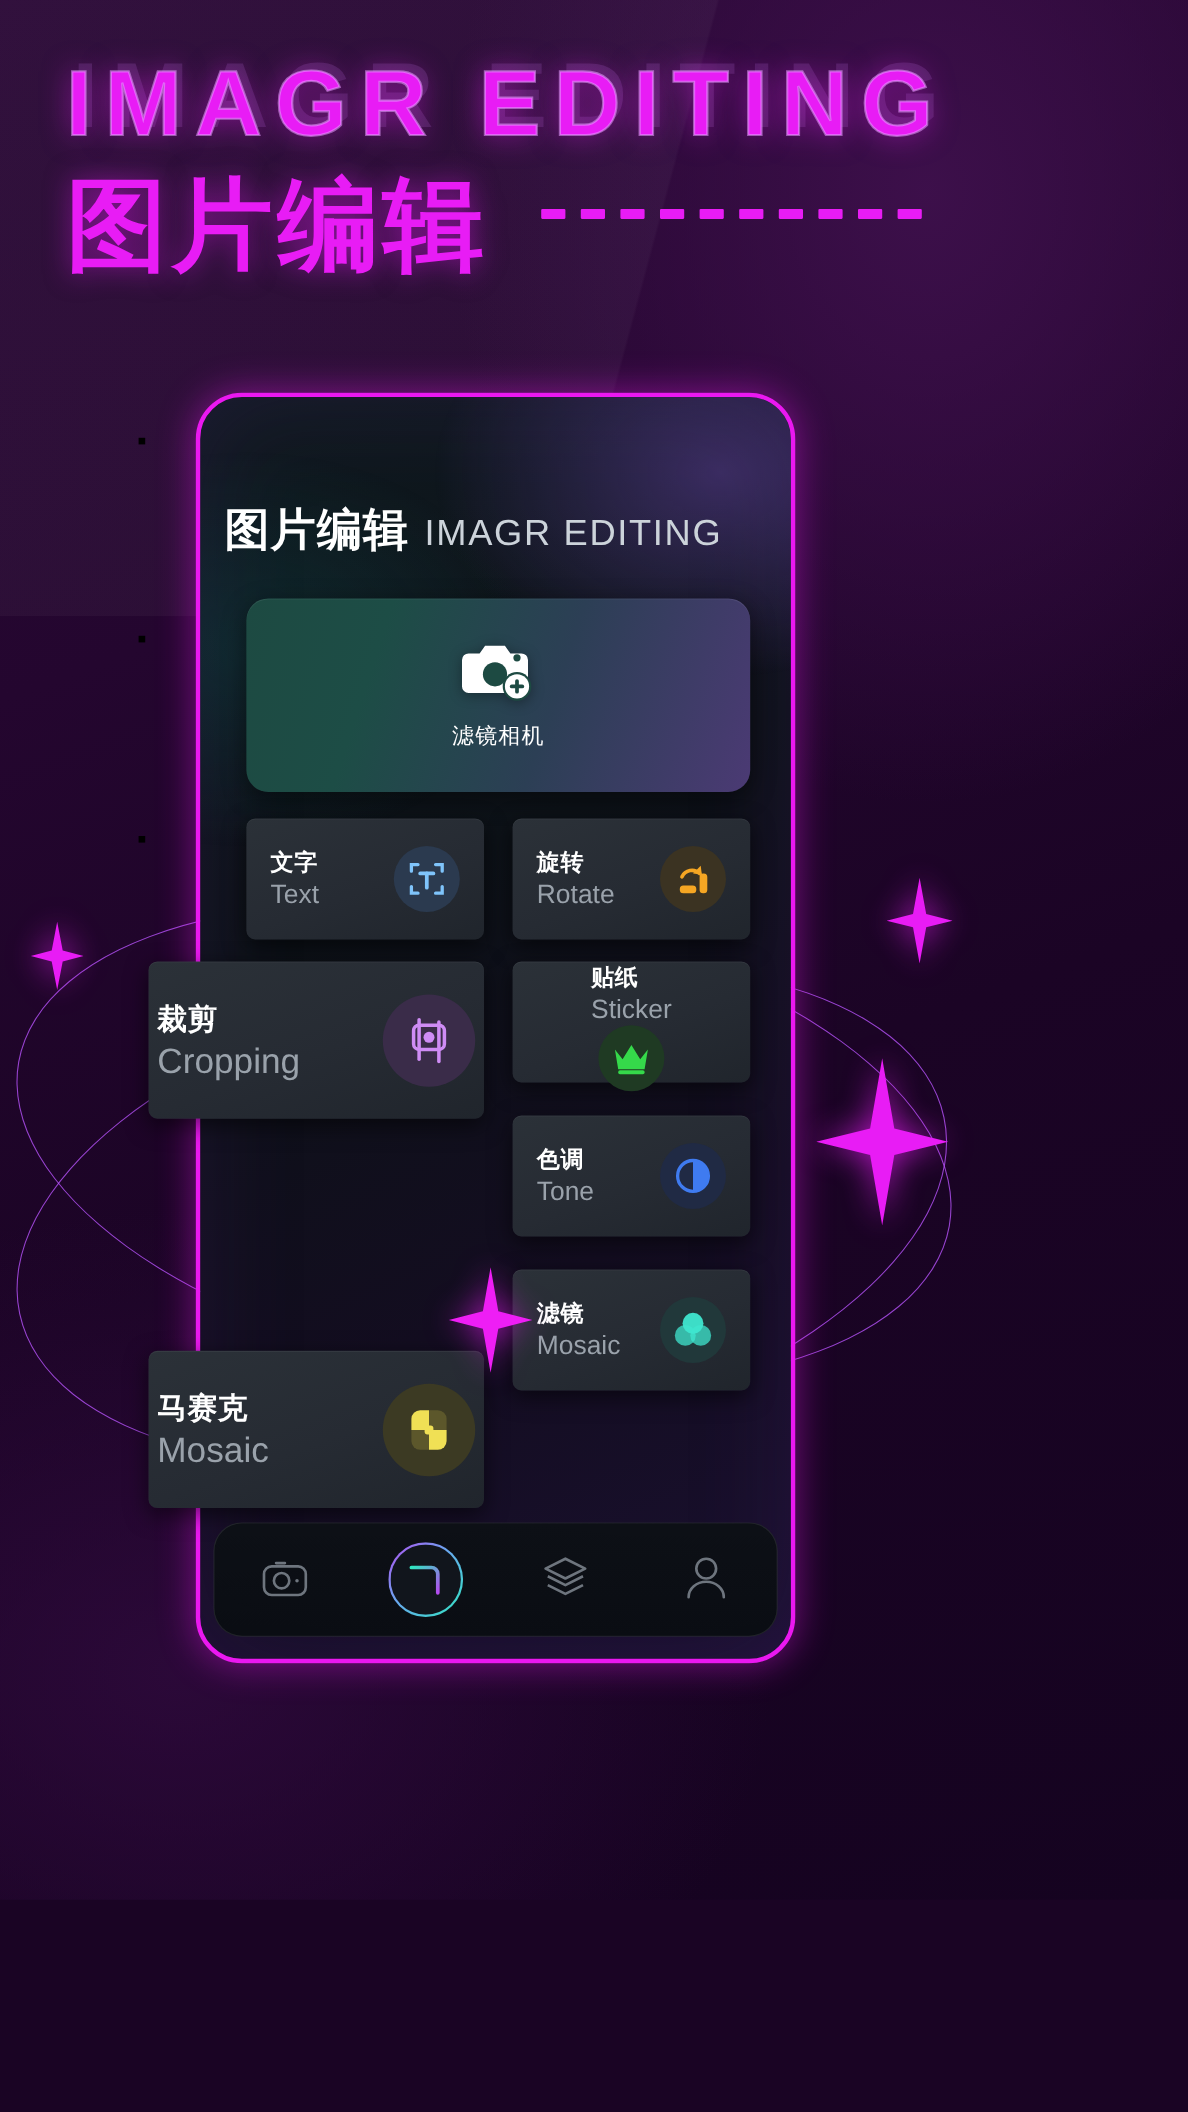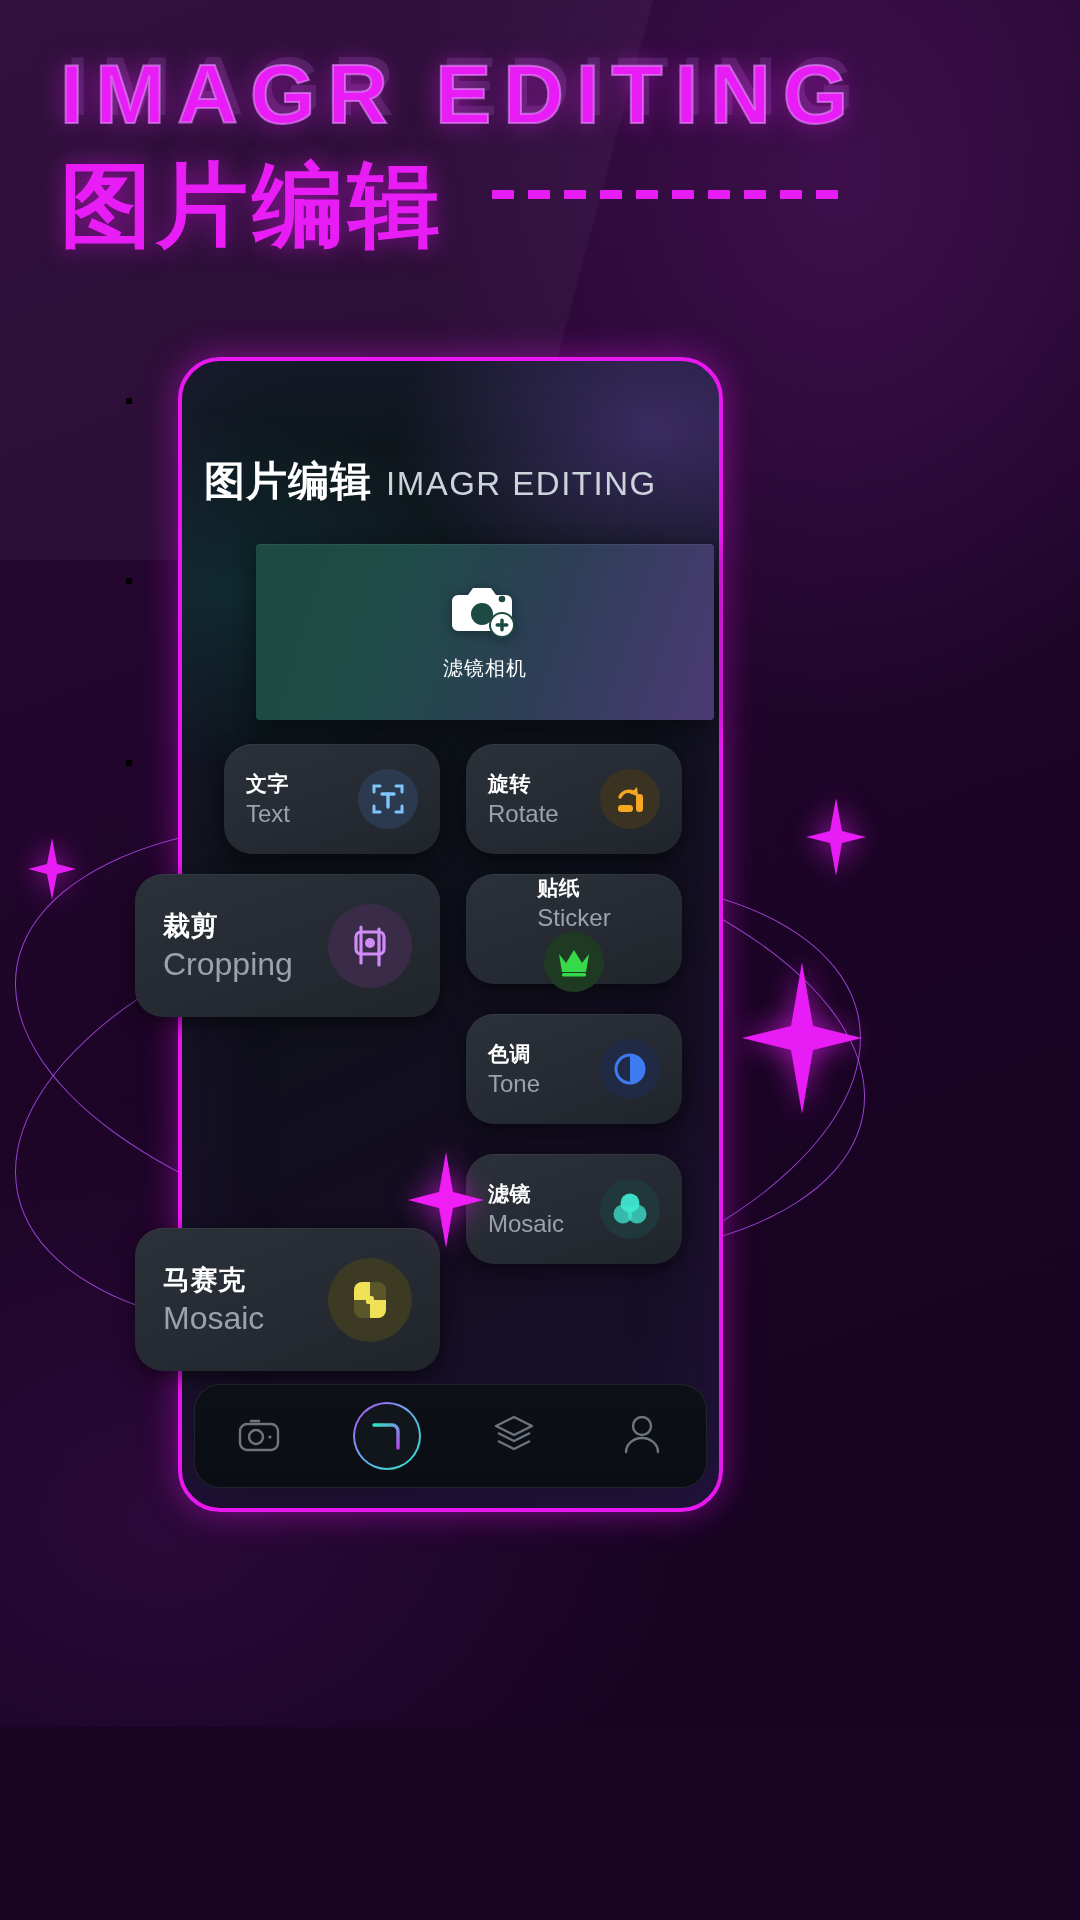--- a/index.html
+++ b/index.html
@@ -90,52 +90,52 @@
   .screen-title{
     position:absolute; left:22px; top:93px; z-index:4;
     display:flex; align-items:baseline; gap:14px; white-space:nowrap;
   }
   .screen-title .cn{ font-size:41px; font-weight:700; color:#ffffff; letter-spacing:1px; }
   .screen-title .en{ font-size:33px; font-weight:400; color:#ccd3da; letter-spacing:1.5px; }
 
   
   .feature-card{
     position:absolute; left:42px; top:183px; width:458px; height:176px; z-index:4;
-    border-radius:4px;
+    border-radius:20px;
     background:linear-gradient(108deg,#1d4a42 0%, #1d4d46 26%, #2c3f55 60%, #4b3a74 100%);
     box-shadow:0 6px 22px rgba(0,0,0,.45), inset 0 1px 0 rgba(255,255,255,.07);
-    display:flex; flex-direction:column; align-items:center; justify-content:center; gap:10px;margin-left:32px;
+    display:flex; flex-direction:column; align-items:center; justify-content:center; gap:10px;
   }
   .feature-card .cam-icon{ filter:drop-shadow(0 2px 6px rgba(0,0,0,.35)); }
   .feature-card .cap{ font-size:20px; color:#ffffff; letter-spacing:1px; }
 
   
   .tile{
-    position:absolute; border-radius:28px; z-index:5;
+    position:absolute; border-radius:8px; z-index:5;
     background:linear-gradient(160deg,#2b3138 0%, #262b33 55%, #20252c 100%);
     box-shadow:0 6px 20px rgba(0,0,0,.55), inset 0 1px 0 rgba(255,255,255,.05);
     display:flex; align-items:center; justify-content:space-between;
     padding:0 22px;
   }
   .tile .labels{ display:flex; flex-direction:column; gap:2px; }
   .tile .lcn{ color:#ffffff; font-weight:700; letter-spacing:.5px; }
   .tile .len{ color:#9aa2ab; font-weight:400; }
   .tile .iconbub{
     border-radius:50%; display:flex; align-items:center; justify-content:center;
     flex:0 0 auto;
   }
 
   
   .tile.sm{ width:216px; height:110px; }
   .tile.sm .lcn{ font-size:21px; }
   .tile.sm .len{ font-size:24px; }
   .tile.sm .iconbub{ width:60px; height:60px; }
 
   
-  .tile.wide{ width:305px; height:143px; padding:0 28px; }
+  .tile.wide{ width:305px; height:143px; padding:0 8px; }
   .tile.wide .lcn{ font-size:27px; }
   .tile.wide .len{ font-size:32px; }
   .tile.wide .iconbub{ width:84px; height:84px; }
 
   
   #t-text    { left:42px;  top:383px; }
   #t-rotate  { left:284px; top:383px; }
   #t-crop    { left:-47px; top:513px; }
   #t-sticker { left:284px; top:513px;flex-direction:column; }
   #t-graffiti{ left:-47px; top:690px; }

